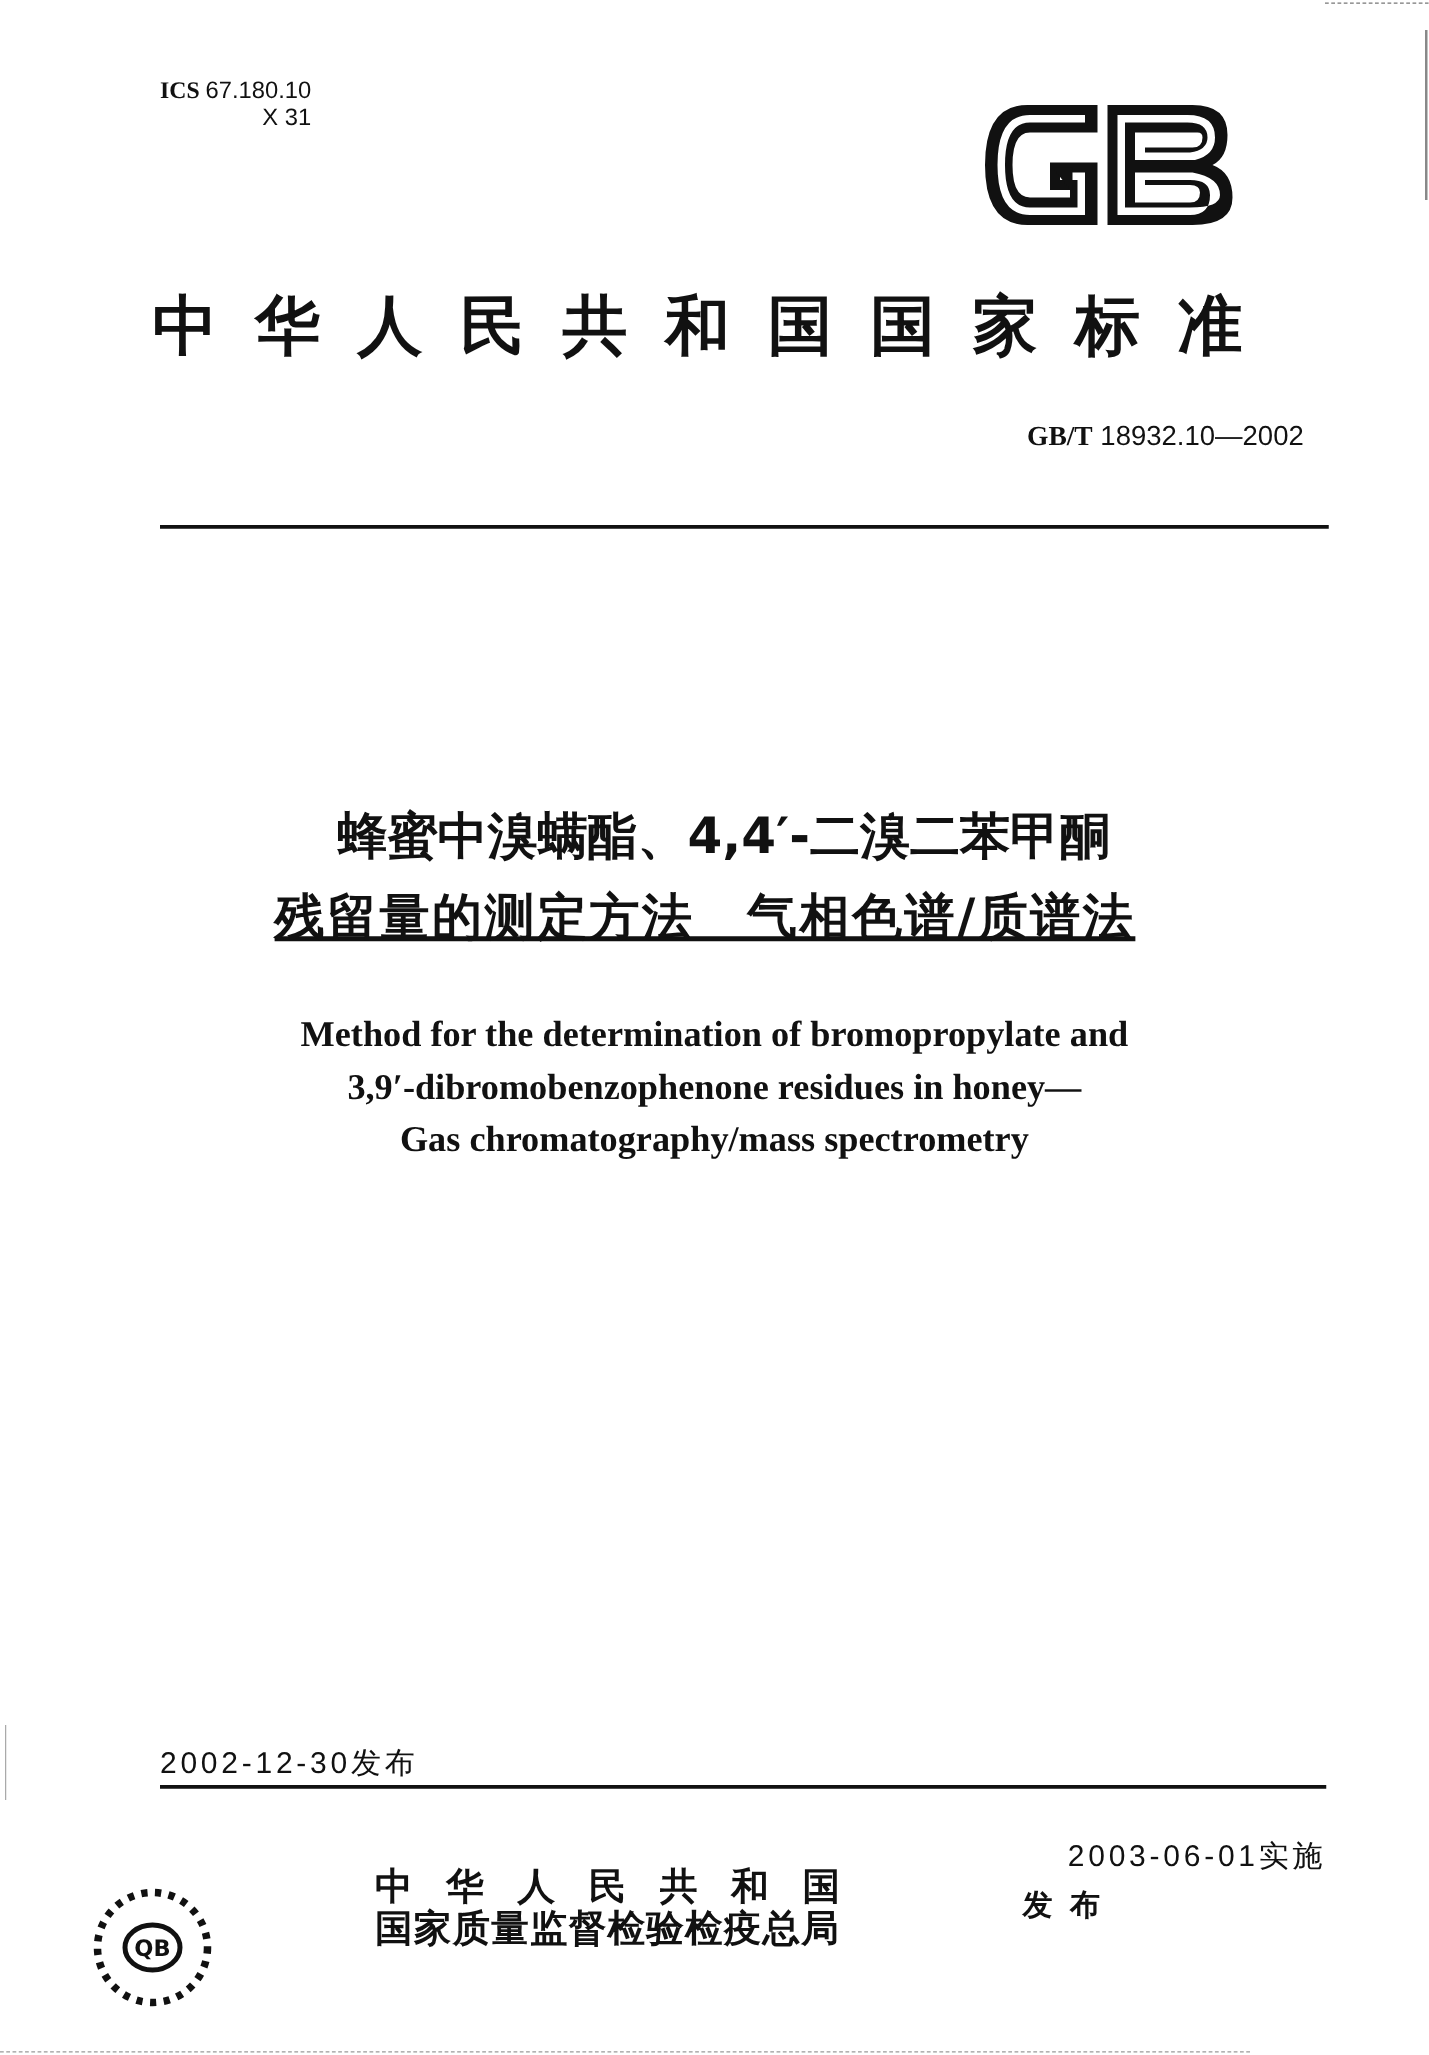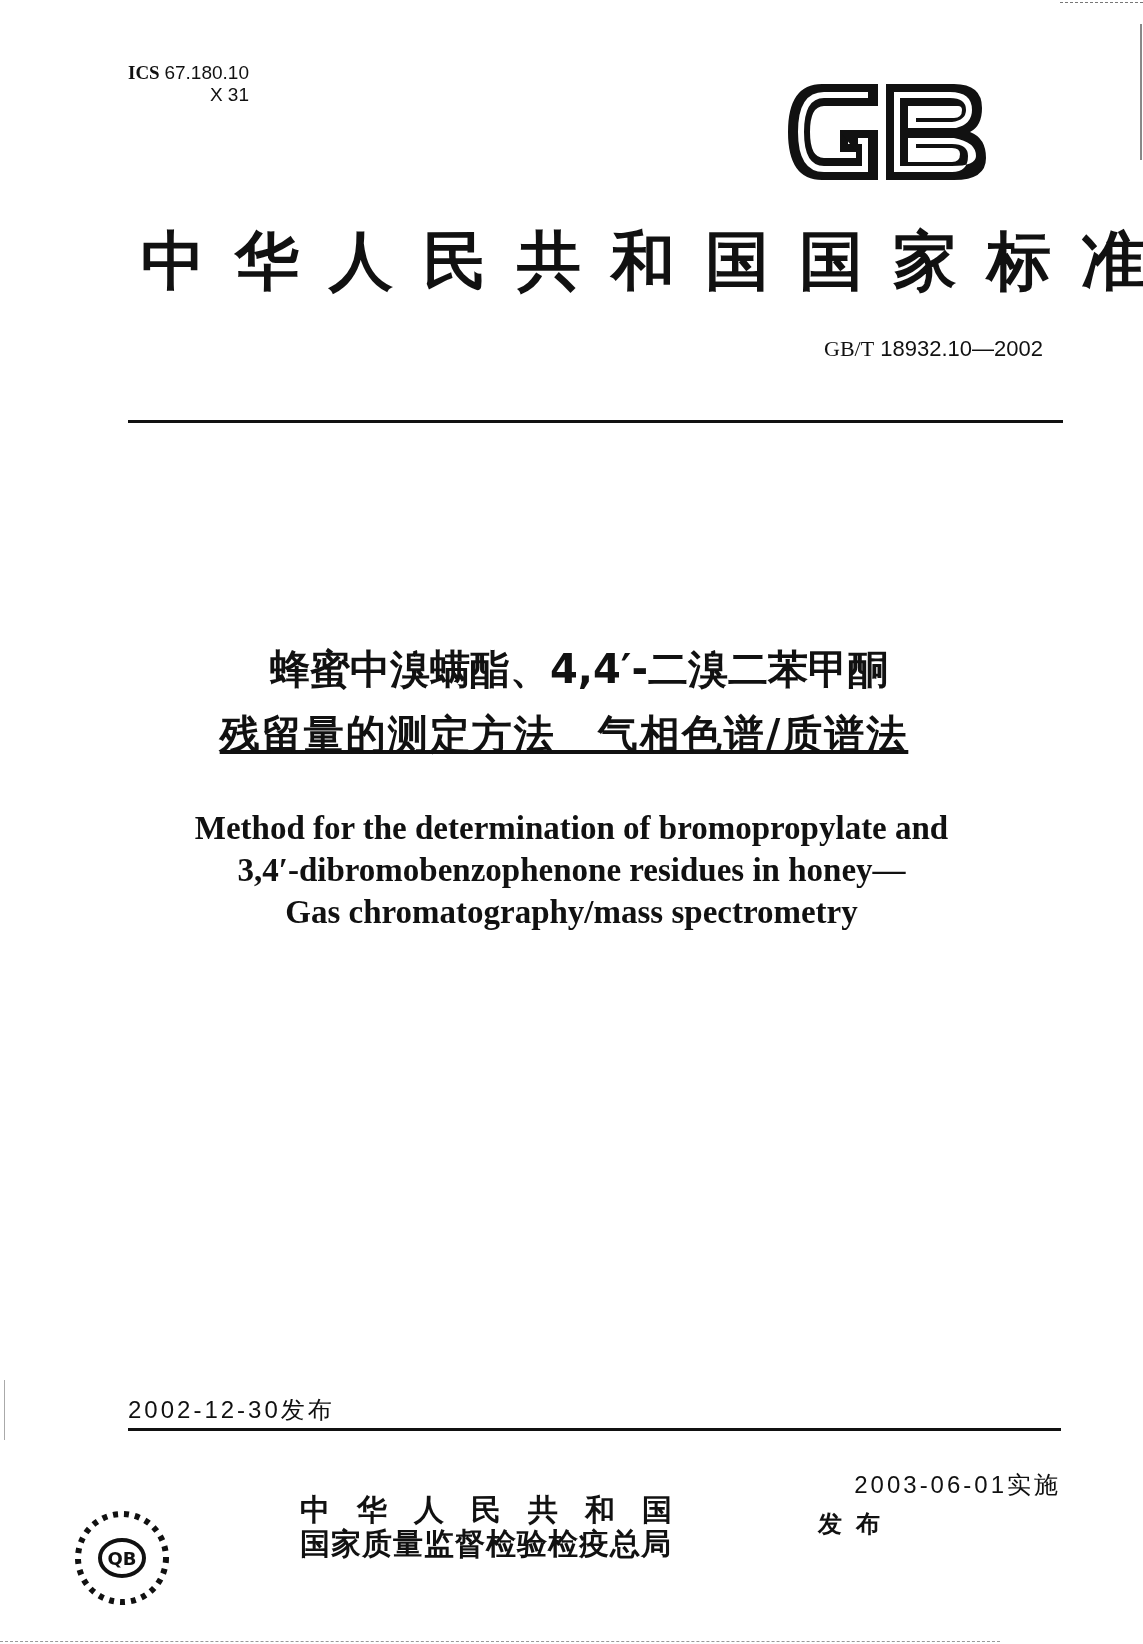--- a/index.html
+++ b/index.html
@@ -3,30 +3,30 @@
   <meta charset="utf-8">
   <style>
     html, body { margin: 0; padding: 0; background: #ffffff; }
     body { width: 1143px; height: 1644px; position: relative; overflow: hidden; color: #111; }
     .abs { position: absolute; }
     .serif { font-family: "Liberation Serif", "DejaVu Serif", serif; text-align: right; }
     .sans { font-family: "Liberation Sans", "DejaVu Sans", sans-serif; }
     .cls-codes { left: 128px; top: 62px; font-size: 19px; line-height: 22px; }
     .cls-codes .ics-label { font-weight: bold; }
     .gb-logo { left: 782px; top: 78px; width: 208px; height: 108px; }
-    .std-title { left: 122px; top: 228px; width: 950px; font-size: 64px; font-weight: bold;
-                 letter-spacing: 30px; white-space: nowrap; line-height: 66px; font-family: "DejaVu Serif", serif; margin-left: 19px; }
+    .std-title { left: 122px; top: 228px; width: 950px; font-size: 52px; font-weight: bold;
+                 letter-spacing: 30px; white-space: nowrap; line-height: 66px; font-family: "DejaVu Serif", serif; }
     .std-number { right: 100px; top: 336px; font-size: 22px; white-space: nowrap; }
-    .std-number .gbt { font-weight: normal; }
+    .std-number .gbt { font-weight: bold; }
     .rule-top { left: 128px; top: 420px; width: 935px; height: 3px; background: #111; }
     .cn-title { left: 0; width: 1128px; text-align: center; font-size: 40px; line-height: 48px;
                 font-family: "DejaVu Sans", sans-serif; font-weight: bold; white-space: nowrap; }
     .cn-title.l1 { top: 645px; padding-left: 30px; box-sizing: border-box; }
     .cn-title.l2 { top: 710px; letter-spacing: 2px; text-decoration: underline; }
-    .en-title { left: 0; width: 1143px; text-align: center; font-size: 33px; font-weight: bold; line-height: 42px; }
+    .en-title { left: 0; width: 1143px; text-align: center; font-size: 29px; font-weight: bold; line-height: 42px; }
     .en-title.l1 { top: 807px; }
     .en-title.l2 { top: 849px; }
     .en-title.l3 { top: 891px; }
     .issue-date { left: 128px; top: 1394px; font-size: 24px; letter-spacing: 3px; white-space: nowrap; }
     .impl-date { right: 82px; top: 1434px; font-size: 24px; letter-spacing: 3px; white-space: nowrap; margin-top: 35px; }
     .rule-bottom { left: 128px; top: 1428px; width: 933px; height: 3px; background: #111; }
     .issuer { left: 300px; font-family: Liberation Serif, serif; font-weight: bold; font-size: 30px; white-space: nowrap; line-height: 34px; }
     .issuer.l1 { top: 1493px; letter-spacing: 27px; }
     .issuer.l2 { top: 1527px; letter-spacing: 1px; }
     .issue-verb { left: 818px; top: 1508px; font-size: 24px; letter-spacing: 14px; font-family: "DejaVu Serif", serif; font-weight: bold; }
@@ -69,21 +69,21 @@
   <span class="gbt serif">GB/T</span>
   <span>18932.10—2002</span>
 </div>
 
 <div class="abs rule-top"></div>
 
 <div class="abs cn-title l1">蜂蜜中溴螨酯、4,4′-二溴二苯甲酮</div>
 <div class="abs cn-title l2">残留量的测定方法　气相色谱/质谱法</div>
 
 <div class="abs en-title l1 serif">Method for the determination of bromopropylate and</div>
-<div class="abs en-title l2 serif">3,4′-dibromobenzophenone residues in honey—</div>
+<div class="abs en-title l2 serif">3,9′-dibromobenzophenone residues in honey—</div>
 <div class="abs en-title l3 serif">Gas chromatography/mass spectrometry</div>
 
 <div class="abs issue-date sans">
   <span>2002-12-30</span><span>发布</span>
 </div>
 <div class="abs impl-date sans">
   <span>2003-06-01</span><span>实施</span>
 </div>
 
 <div class="abs rule-bottom"></div>

